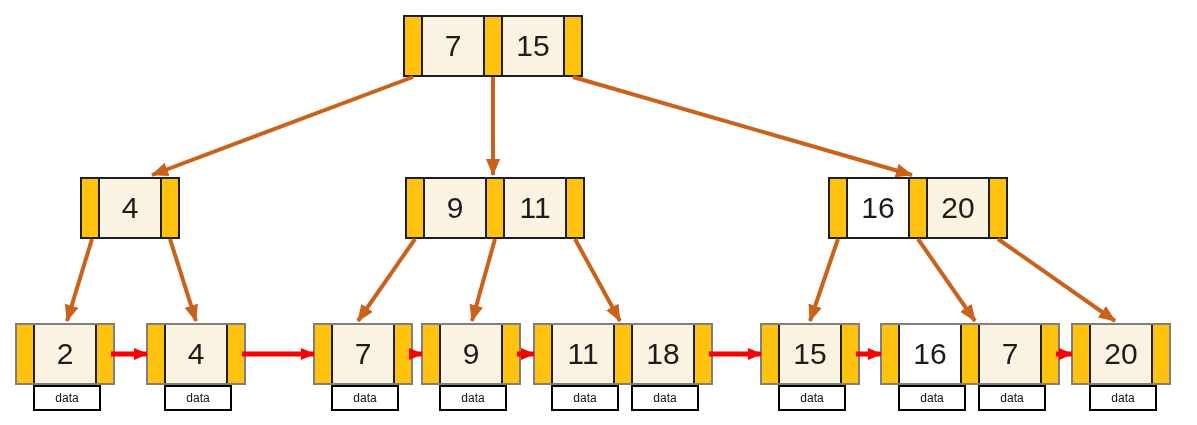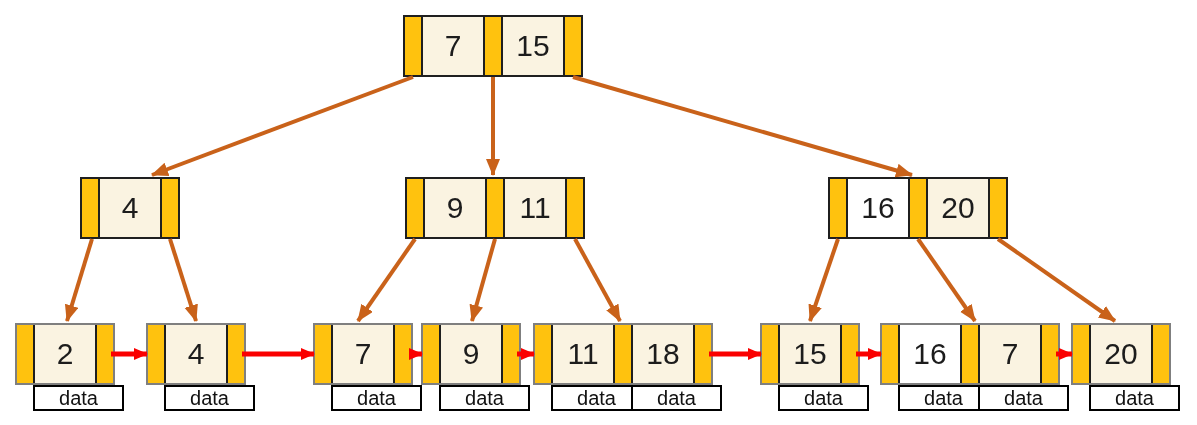--- a/index.html
+++ b/index.html
@@ -14,24 +14,24 @@
   }
   .node.leaf { border-color:#7f7f7f; }
   .cell {
     box-sizing:border-box; width:64px; background:#FAF3E1;
     border-left:2px solid #1f1f1f; border-right:2px solid #1f1f1f;
     display:flex; align-items:center; justify-content:center;
     font-size:30px; color:#1c1c1c; line-height:1;
   }
   .cell.hl { background:#ffffff; }
   .databox {
-    position:absolute; box-sizing:border-box; top:60px; width:91px; height:26px;
+    position:absolute; box-sizing:border-box; top:60px; width:68px; height:26px;
     background:#ffffff; border:2px solid #000000;
     display:flex; align-items:center; justify-content:center;
-    font-size:20px; color:#111111; z-index:2;
+    font-size:12px; color:#111111; z-index:2;
   }
   .databox.p0 { left:16px; }
   .databox.p1 { left:96px; }
   svg.arrows { position:absolute; left:0; top:0; z-index:5; pointer-events:none; }
   .edge   { stroke:#C9621A; stroke-width:4; }
   .link   { stroke:#FA0000; stroke-width:5; }
 </style>
 </head>
 <body>
 

